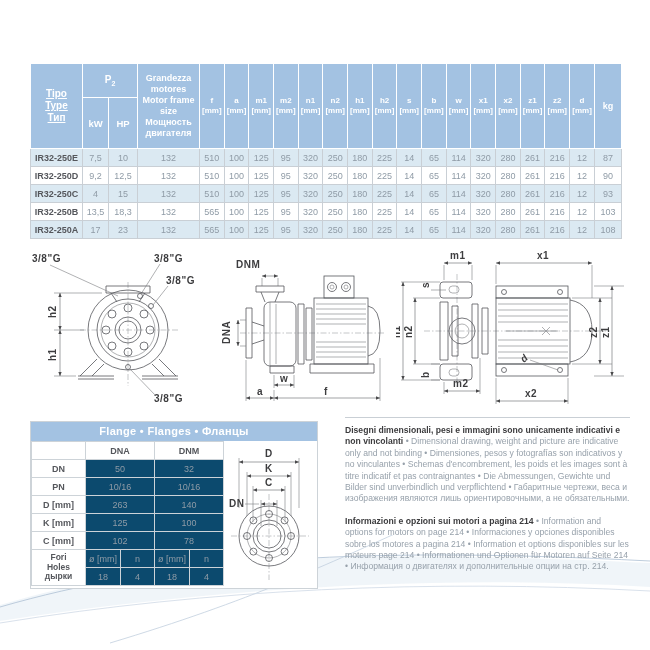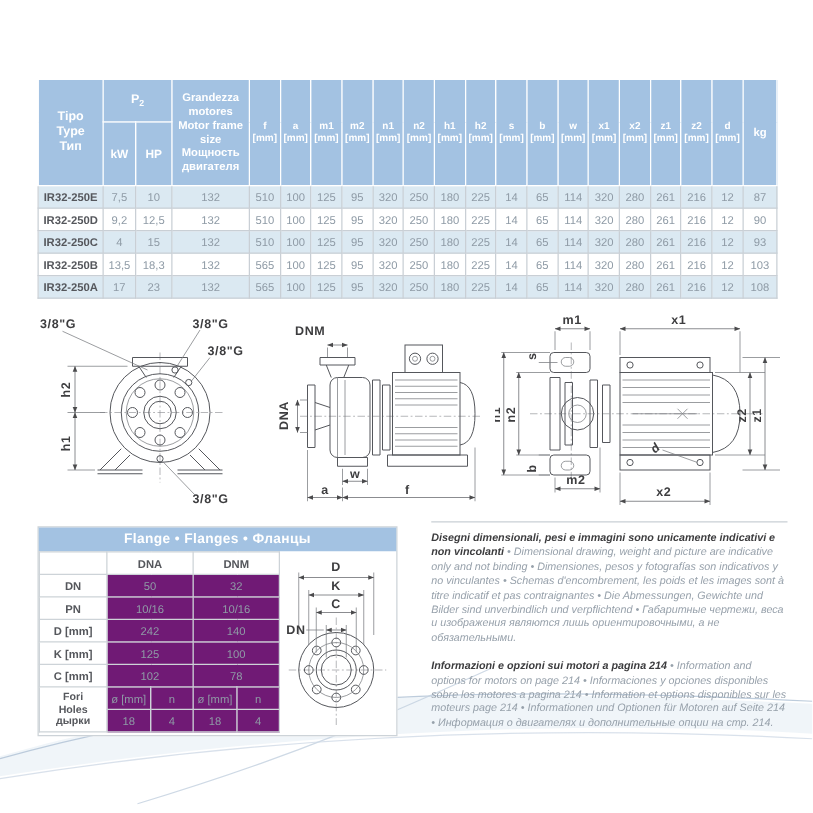--- a/index.html
+++ b/index.html
@@ -11,21 +11,21 @@
   #wave{position:absolute;left:0;top:535px;z-index:0;}
   
   #main-table{
     position:absolute;left:30px;top:63px;width:592px;z-index:2;
     border-collapse:collapse;table-layout:fixed;
   }
   #main-table th{
     background:#a3c2e2;color:#ffffff;border:1px solid #ffffff;
     font-weight:bold;padding:0;text-align:center;vertical-align:middle;
   }
-  #main-table .th-tipo{font-size:10px;line-height:12px;}
+  #main-table .th-tipo{font-size:10px;line-height:12px;text-decoration:underline;}
   #main-table .th-p2{font-size:10px;height:33px;}
   #main-table .th-p2 sub{font-size:7px;}
   #main-table .th-kwhp{font-size:9.5px;height:50px;}
   #main-table .th-motor{font-size:9px;line-height:11px;}
   #main-table .th-dim{font-size:8px;line-height:10px;}
   #main-table .th-kg{font-size:9px;margin-top:36px;}
   #main-table td{
     border:1px solid #c9cfd5;color:#8f9ba6;font-size:9px;
     text-align:center;height:17px;padding:0;background:#fff;
   }
@@ -50,30 +50,30 @@
     height:19px;background:#a3c2e2;color:#fff;font-weight:bold;
     font-size:11px;line-height:19px;text-align:center;letter-spacing:0.3px;
   }
   #flange-table{border-collapse:collapse;table-layout:fixed;width:193px;
     position:absolute;left:0;top:19px;}
   #flange-table th,#flange-table td{
     border:1px solid #cdd3d8;padding:0;text-align:center;vertical-align:middle;
     height:17px;font-size:9px;
   }
   #flange-table th{color:#55575c;font-weight:bold;background:#fff;}
-  #flange-table td{color:#8f9ba6;background:#701a75;}
+  #flange-table td{color:#8f9ba6;background:#0c4a6e;}
   #flange-table .holes-label{font-size:8.5px;line-height:9.5px;margin-left:32px;}
   #flange-svg{position:absolute;left:194px;top:20px;}
   
   #notes{
     position:absolute;left:345px;top:417px;width:285px;z-index:2;
     border-top:1px solid #c9cfd5;padding-top:7px;
     font-size:8.6px;line-height:11.4px;color:#97a1ab;
   }
-  #notes p{margin:0 0 11px 0;font-style:italic;}
+  #notes p{margin:0 0 11px 0;}
   #notes b{color:#3c3c3e;}
 </style>
 </head>
 <body>
 
 <svg width="0" height="0" style="position:absolute" aria-hidden="true">
   <defs>
     <marker id="arr" viewBox="0 0 8 8" refX="7.2" refY="4" markerWidth="7" markerHeight="7" orient="auto-start-reverse">
       <path d="M0,1 L7.5,4 L0,7 z" fill="#4a4a4c"></path>
     </marker>
@@ -492,21 +492,21 @@
           <td colspan="2">50</td>
           <td colspan="2">32</td>
         </tr>
         <tr>
           <th>PN</th>
           <td colspan="2">10/16</td>
           <td colspan="2">10/16</td>
         </tr>
         <tr>
           <th>D [mm]</th>
-          <td colspan="2">242</td>
+          <td colspan="2">263</td>
           <td colspan="2">140</td>
         </tr>
         <tr>
           <th>K [mm]</th>
           <td colspan="2">125</td>
           <td colspan="2">100</td>
         </tr>
         <tr>
           <th>C [mm]</th>
           <td colspan="2">102</td>

